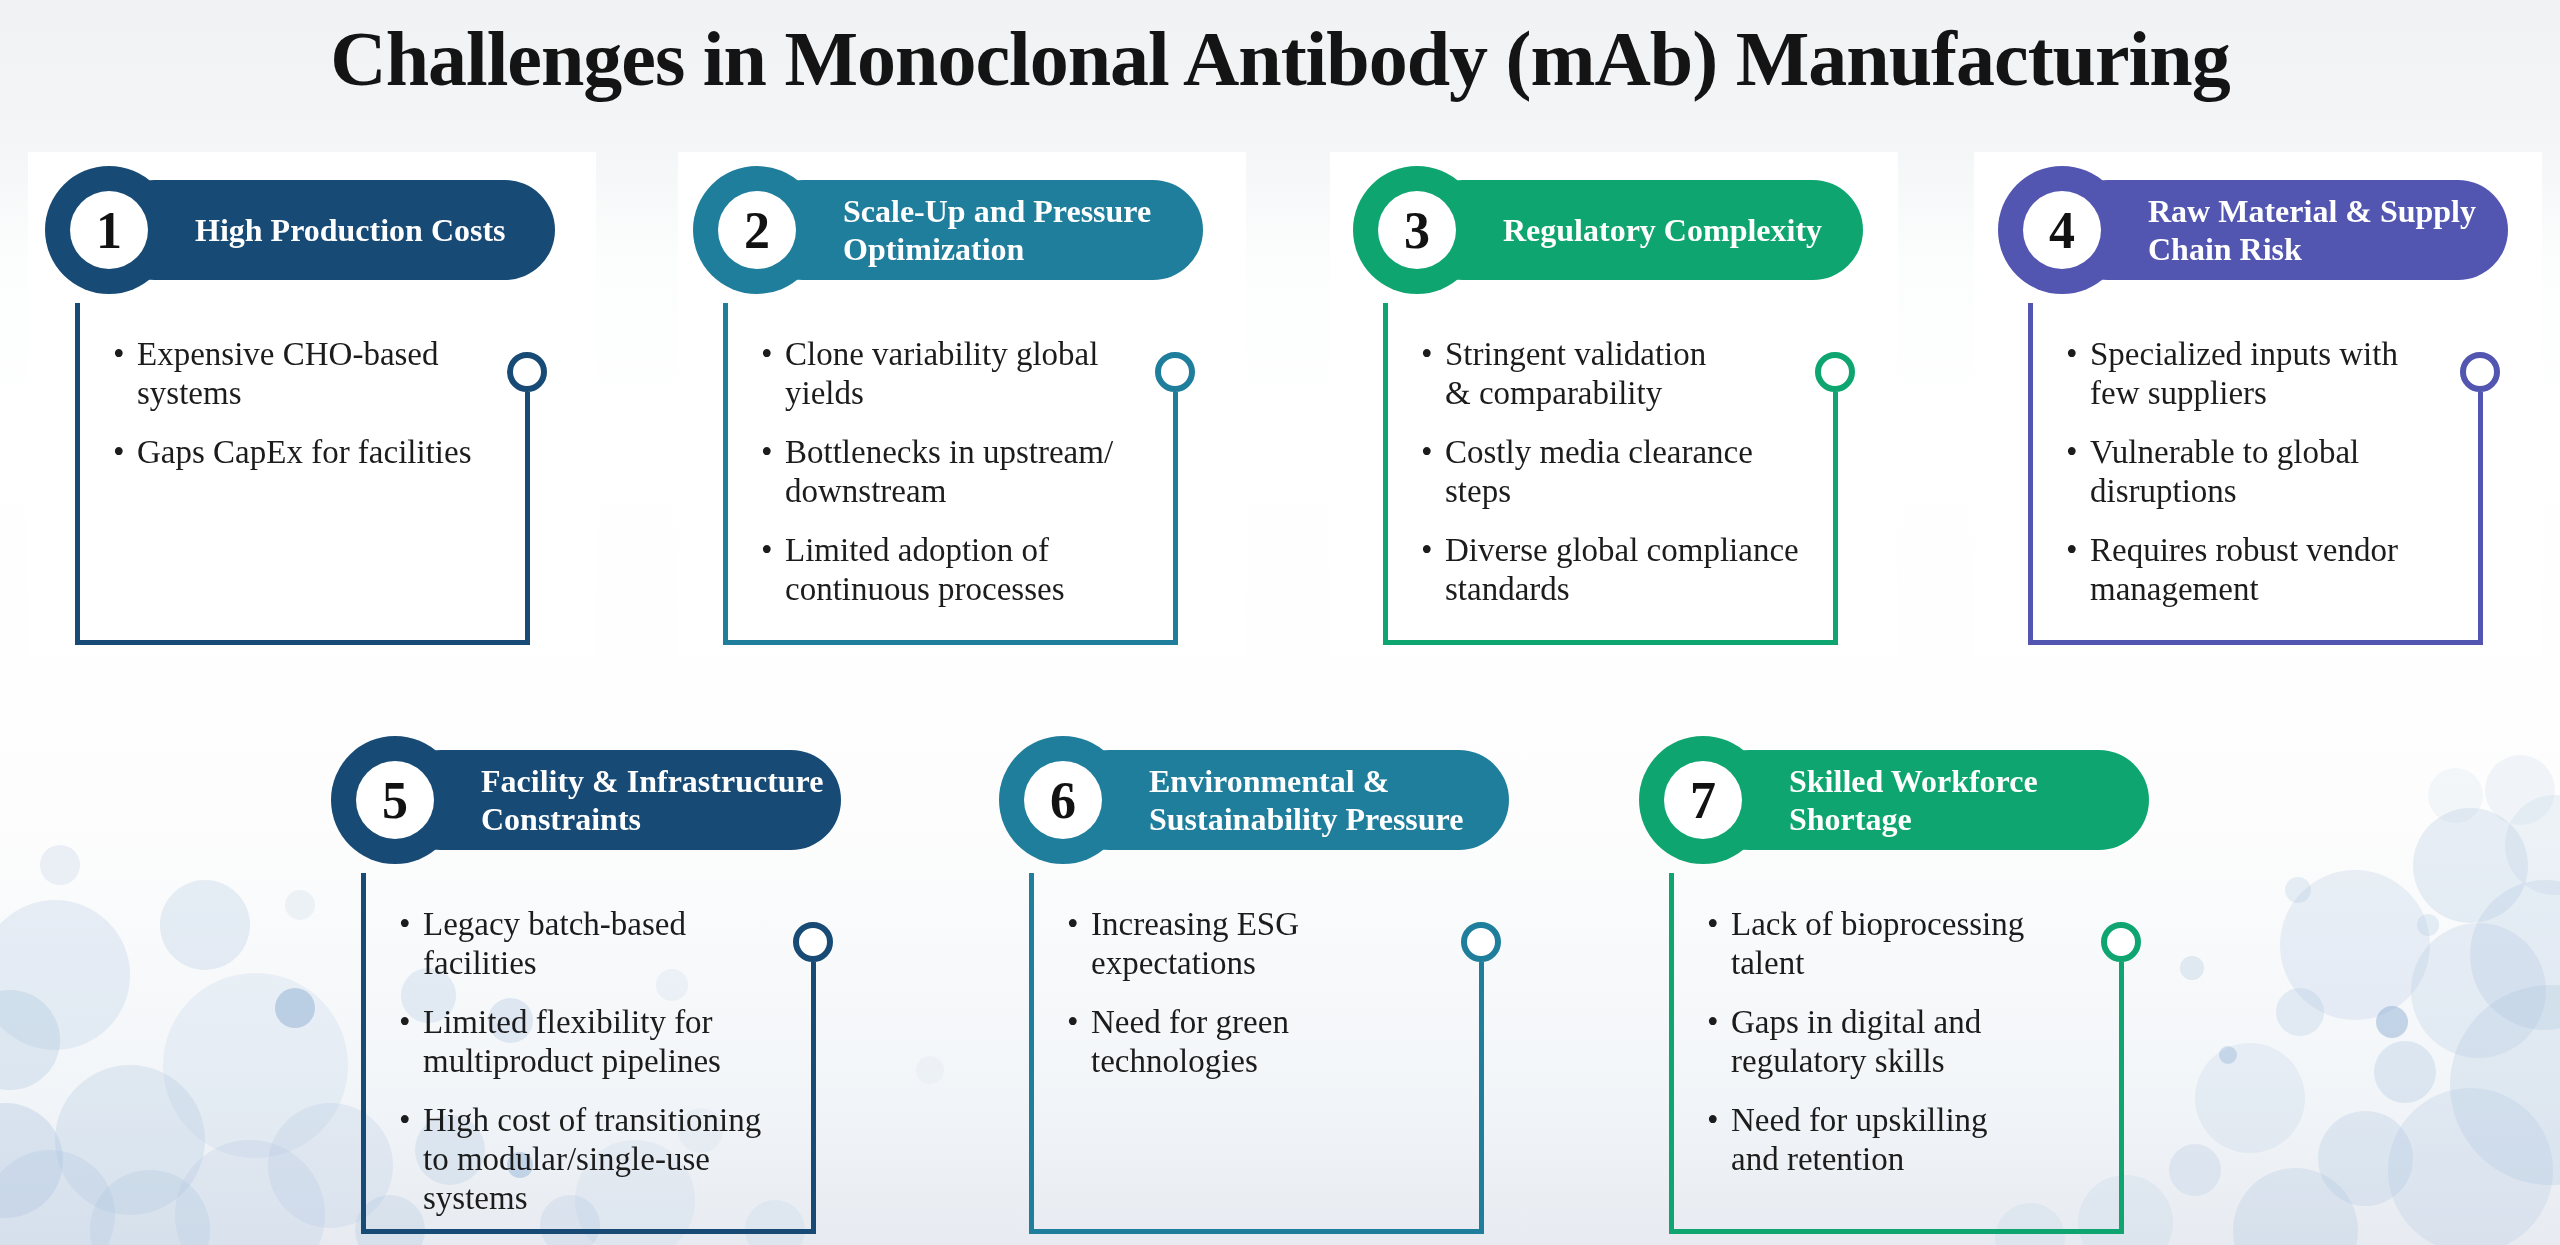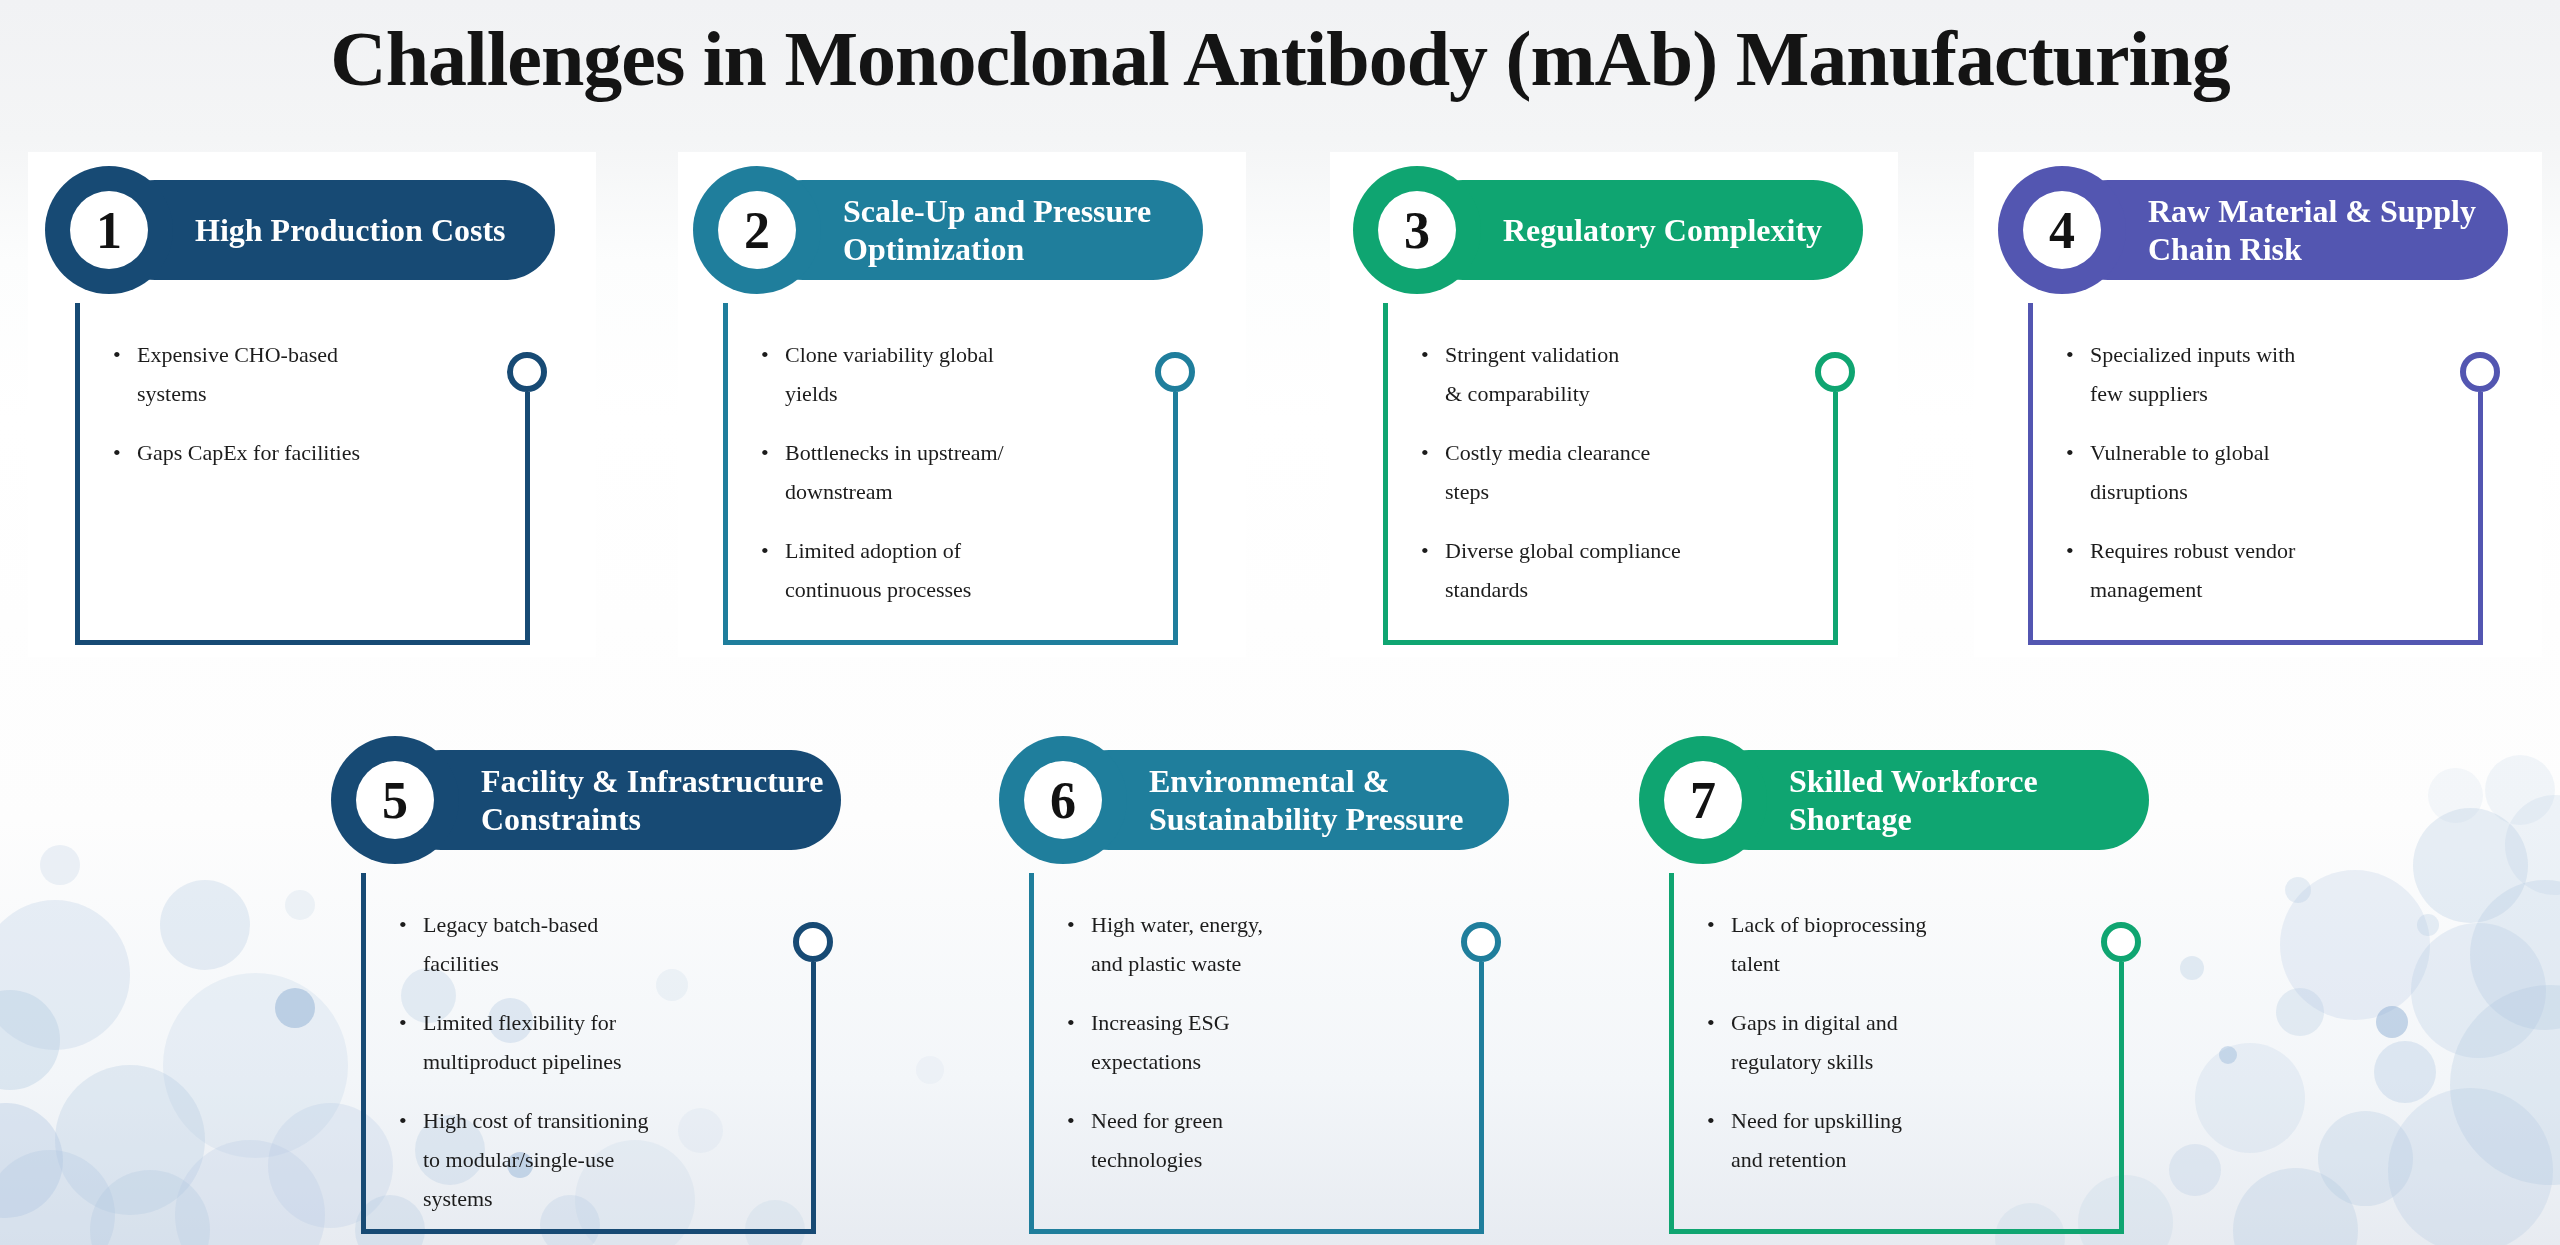--- a/index.html
+++ b/index.html
@@ -36,21 +36,21 @@
   }
   .bracket-left{position:absolute;left:30px;top:137px;bottom:0;width:5px;background:var(--accent);}
   .bracket-bottom{position:absolute;left:30px;bottom:0;width:455px;height:5px;background:var(--accent);}
   .bracket-right{position:absolute;left:480px;top:226px;bottom:0;width:5px;background:var(--accent);}
   .ring{
     position:absolute;left:462px;top:186px;width:40px;height:40px;box-sizing:border-box;
     border:6px solid var(--accent);border-radius:50%;background:#ffffff;z-index:2;
   }
   .bullets{
     position:absolute;left:62px;top:169px;width:430px;margin:0;padding:0;list-style:none;
-    font-size:22px;line-height:39px;color:#1c1c1c;
+    font-size:33px;line-height:39px;color:#1c1c1c;
   }
   .bullets li{position:relative;padding-left:30px;margin:0 0 20px 0;white-space:pre-line;}
   .bullets li::before{content:"\2022";position:absolute;left:6px;top:0;}
 </style>
 </head>
 <body>
 
 <div class="stage">
 
   <div class="bubbles" id="bubbles">
@@ -209,22 +209,20 @@
     <div class="badge-pill"></div>
     <div class="badge-circle"></div>
     <div class="badge-num">6</div>
     <div class="badge-title">Environmental &amp;
 Sustainability Pressure</div>
     <div class="bracket-left"></div>
     <div class="bracket-bottom"></div>
     <div class="bracket-right"></div>
     <div class="ring"></div>
     <ul class="bullets">
-      <li>High water, energy,
-and plastic waste</li>
       <li>Increasing ESG
 expectations</li>
       <li>Need for green
 technologies</li>
     </ul>
   </div>
 
   <div class="card" style="left: 1639px; top: 736px; height: 498px; --accent: #0fa571;">
     <div class="badge-pill"></div>
     <div class="badge-circle"></div>

